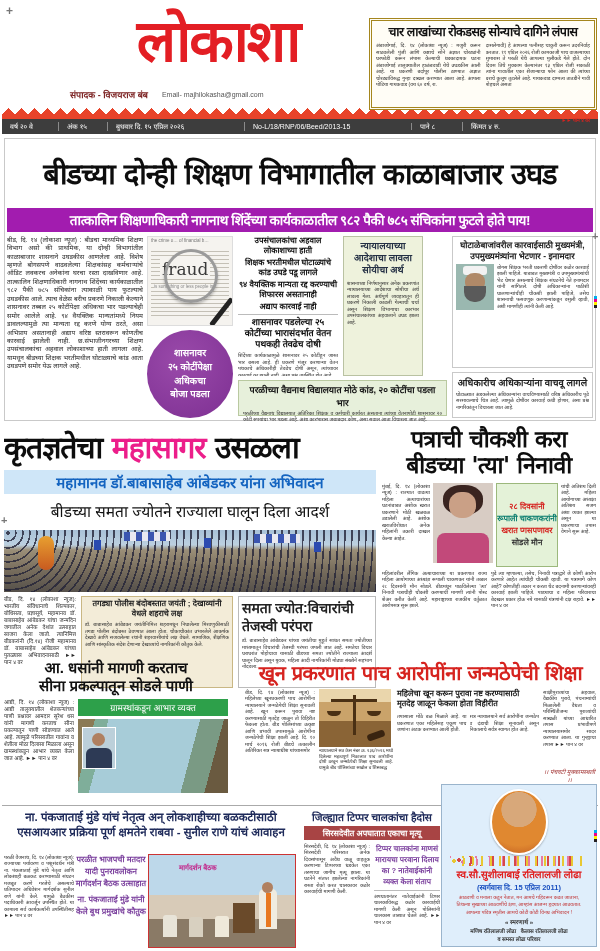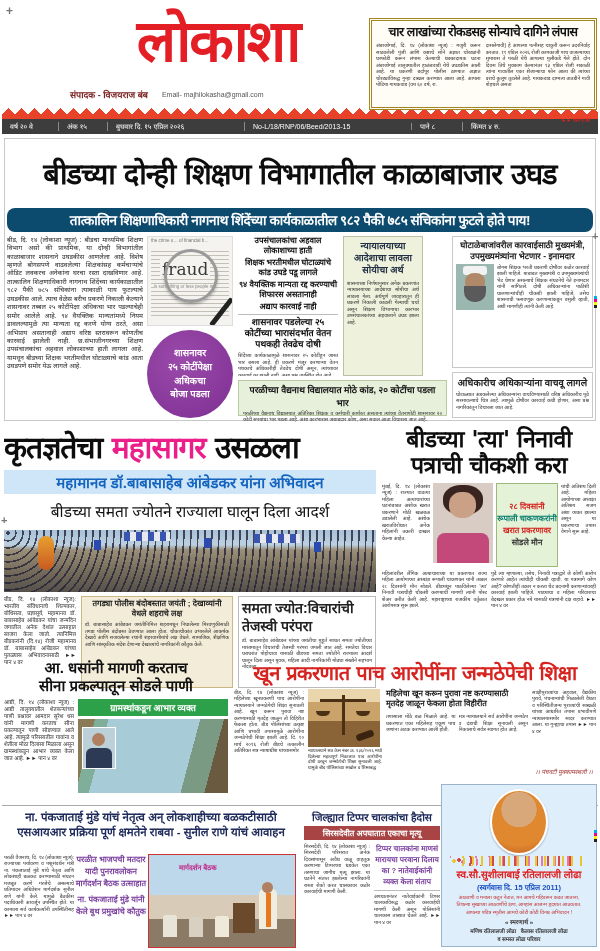--- a/index.html
+++ b/index.html
@@ -32,22 +32,22 @@
   .topbox-body{columns:2;column-gap:5px;height:66px;margin-top:2px;}
   .zigzag{height:11px;margin:0 2px;
      background:conic-gradient(from 135deg at 50% 0%, #e8432a 90deg, transparent 0);
      background-size:13px 11px;background-repeat:repeat-x;}
   .infobar{height:15px;margin:0 2px;background:#3d3d3d;display:flex;align-items:center;}
   .infobar span{color:#fff;font-size:7px;padding:0 8px;border-right:1px solid #8a8a8a;white-space:nowrap;overflow:hidden;}
   
   .lead-wrap{margin:4px 4px 0 4px;border:1px solid #c9c9c9;padding:2px;}
   .lead-head{font-size:29px;font-weight:bold;color:#0d0d0d;text-align:center;white-space:nowrap;
       overflow:hidden;letter-spacing:-1px;line-height:2.3;font-family:"DejaVu Sans",sans-serif;}
-  .lead-sub{background:#0c4a6e;color:#fff;font-size:13.5px;font-weight:bold;text-align:center;
-      white-space:nowrap;overflow:hidden;padding:3px 2px;letter-spacing:-0.4px;border-radius:8px;}
+  .lead-sub{background:#a21caf;color:#fff;font-size:13.5px;font-weight:bold;text-align:center;
+      white-space:nowrap;overflow:hidden;padding:3px 2px;letter-spacing:-0.4px;}
   .band1{display:flex;gap:5px;margin-top:4px;height:182px;}
   .colA{width:226px;display:flex;gap:4px;}
   .colA-text{flex:1;}
   .colA-visual{width:86px;display:flex;flex-direction:column;gap:4px;}
   .fraud{position:relative;height:88px;background:#f5f3ef;border:1px solid #ddd;overflow:hidden;}
   .fraud-lines{position:absolute;inset:14px 3px 8px 3px;
       background:repeating-linear-gradient(180deg,#c4c0b6 0 1px,transparent 1px 4px);}
   .fraud-top{position:absolute;top:1px;left:3px;font-size:4.5px;color:#777;}
   .fraud-word{position:absolute;top:22px;left:12px;font-family:"DejaVu Serif",serif;
       font-size:17px;color:#3a3a3a;background:#f5f3ef;padding:0 2px;}
@@ -107,26 +107,26 @@
   .chak-rowA{display:flex;gap:3px;margin-top:4px;height:84px;}
   .chak-photo{width:60px;height:80px;position:relative;background:#d8ccc4;overflow:hidden;flex:none;}
   .chak-hair{position:absolute;top:2px;left:10px;width:40px;height:30px;background:#3a2420;border-radius:45%;}
   .chak-face{position:absolute;top:9px;left:16px;width:27px;height:26px;background:#caa086;border-radius:45%;}
   .chak-body{position:absolute;bottom:0;left:4px;width:52px;height:30px;background:#c2497a;border-radius:8px 8px 0 0;}
   .chak-green{width:60px;flex:none;background:#e4f2d8;border:1px solid #9cb87c;display:flex;
       flex-direction:column;justify-content:center;text-align:center;font-weight:bold;
       font-size:8px;line-height:1.5;}
   .chak-rowB{display:flex;gap:4px;margin-top:3px;height:78px;}
   
-  .sec3{display:flex;gap:6px;margin:5px 4px 0 4px;height:142px;}
+  .sec3{display:flex;gap:17px;margin:5px 4px 0 4px;height:142px;}
   .dhas{width:224px;}
   .dhas-head{font-size:15px;font-weight:bold;color:#111;text-align:center;line-height:1.25;
       white-space:nowrap;overflow:hidden;}
   .dhas-row{display:flex;gap:4px;margin-top:3px;height:104px;}
-  .greenbar{background:#2da04a;color:#fff;font-size:9px;font-weight:bold;text-align:center;
+  .greenbar{background:#2da04a;color:#fff;font-size:9px;font-weight:normal;text-align:center;
       padding:2px 0;white-space:nowrap;overflow:hidden;}
   .river{position:relative;height:74px;margin-top:3px;overflow:hidden;
      background:linear-gradient(105deg,#8a7a55 0 10%,#7fae9a 10% 18%,#a7ccd8 18% 72%,#7a9a84 72% 86%,#6a5a40 86% 100%);}
   .inset-man{position:absolute;left:4px;top:8px;width:32px;height:40px;background:#bcd0da;border:1px solid #fff;overflow:hidden;}
   .inset-face{position:absolute;top:5px;left:9px;width:13px;height:13px;background:#b08060;border-radius:50%;}
   .inset-body{position:absolute;bottom:0;left:3px;width:26px;height:20px;background:#2d3a55;border-radius:6px 6px 0 0;}
   .murder{flex:1;overflow:hidden;}
   .murder-head{font-size:20px;font-weight:bold;color:#d6231f;text-align:center;white-space:nowrap;
       overflow:hidden;letter-spacing:-0.5px;font-family:"DejaVu Sans",sans-serif;}
   .murder-cols{display:flex;gap:4px;margin-top:3px;height:112px;}
@@ -303,33 +303,33 @@
           <div class="hB">तगड्या पोलीस बंदोबस्तात जयंती ; देखाव्यांनी वेधले शहराचे लक्ष</div>
           <p class="jtext t5" style="margin:0;height:62px">डॉ. बाबासाहेब आंबेडकर जयंतीनिमित्त शहरामधून निघालेल्या मिरवणुकीसाठी तगडा पोलीस बंदोबस्त ठेवण्यात आला होता. चौकाचौकांत उभारलेले आकर्षक देखावे आणि सजवलेल्या रथांनी शहरवासीयांचे लक्ष वेधले. सामाजिक, शैक्षणिक आणि सांस्कृतिक संदेश देणाऱ्या देखाव्यांचे नागरिकांनी कौतुक केले.</p>
         </div>
         <div class="whitebox">
           <div class="hB">समता ज्योत:विचारांची तेजस्वी परंपरा</div>
           <p class="jtext t5" style="margin:0;height:66px">डॉ. बाबासाहेब आंबेडकर यांच्या जयंतीचा मुहूर्त साधत समता ज्योतीच्या माध्यमातून विचारांची तेजस्वी परंपरा जपली जात आहे. समतेचा विचार घराघरांत पोहोचावा यासाठी बीडच्या समता ज्योतीने राज्याला आदर्श घालून दिला असून युवक, महिला आदी नागरिकांनी मोठ्या संख्येने सहभाग नोंदवला.</p>
         </div>
       </div>
     </div>
     <div class="sec2-right">
+      <div class="chak-head">पत्राची चौकशी करा</div>
       <div class="chak-head">बीडच्या 'त्या' निनावी</div>
-      <div class="chak-head">पत्राची चौकशी करा</div>
       <div class="chak-rowA">
         <p class="jtext t5" style="width:48px;margin:0">मुंबई, दि. १४ (लोकाशा न्यूज) : राज्यात वाढत्या महिला अत्याचारांच्या घटनांबाबत अशोक खरात प्रकरणाने मोठी खळबळ उडालेली आहे. अशोक खरातविरोधात अनेक महिलांनी तक्रारी दाखल केल्या आहेत.</p>
         <div class="chak-photo">
           <div class="chak-hair"></div>
           <div class="chak-face"></div>
           <div class="chak-body"></div>
         </div>
         <div class="chak-green">
           <div class="red">२८ दिवसांनी</div>
           <div class="teal">रूपाली चाकणकरांनी</div>
-          <div class="red">खरात प्रकरणावर</div>
+          <div class="red">खरात प्गसपणावर</div>
           <div style="color:#333">सोडले मौन</div>
         </div>
         <p class="jtext t5" style="flex:1;margin:0">यांची अतिशय दिली आहे. महिला आयोगाच्या अध्यक्षा अतिशय सजग अशा व्यक्त झाल्या असून या प्रकरणाचा तपास वेगाने सुरू आहे.</p>
       </div>
       <div class="chak-rowB">
         <p class="jtext t5" style="flex:1;margin:0">महिलांवरील लैंगिक अत्याचाराच्या या प्रकरणात राज्य महिला आयोगाच्या अध्यक्षा रूपाली चाकणकर यांनी तब्बल २८ दिवसांनी मौन सोडले. बीडमधून पाठविलेल्या 'त्या' निनावी पत्राचीही चौकशी करण्याची मागणी त्यांनी पोस्ट शेअर करीत केली आहे. महाराष्ट्राच्या राजकीय वर्तुळात आरोपसत्र सुरू झाले.</p>
         <p class="jtext t5" style="flex:1;margin:0">पुढे त्या म्हणाल्या, तसेच, निनावी पत्राद्वारे जे कोणी आरोप करणारे आहेत त्यांचीही चौकशी व्हावी. या पत्रामागे कोण आहे? कोणतीही तक्रार न करता थेट बदनामी करणाऱ्यांवरही कारवाई झाली पाहिजे. पाडयाचा व महिला परिवाराचा बेदखल प्रकार होऊ नये यासाठी यंत्रणांनी दक्ष राहावे. ►► पान ४ वर</p>
       </div>
     </div>
   </div>

